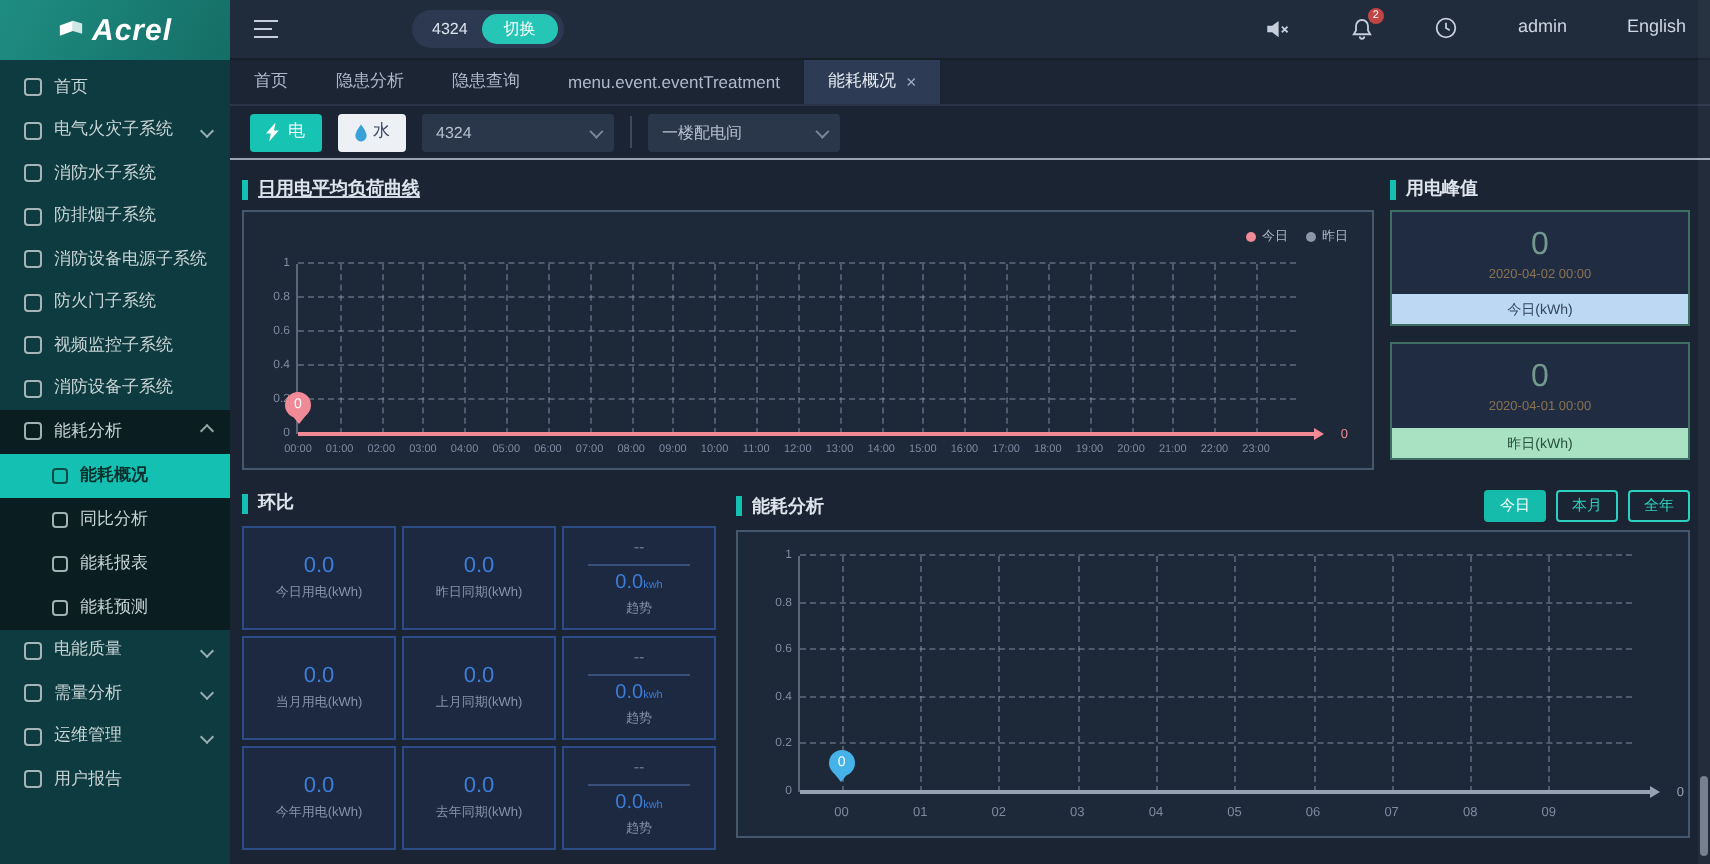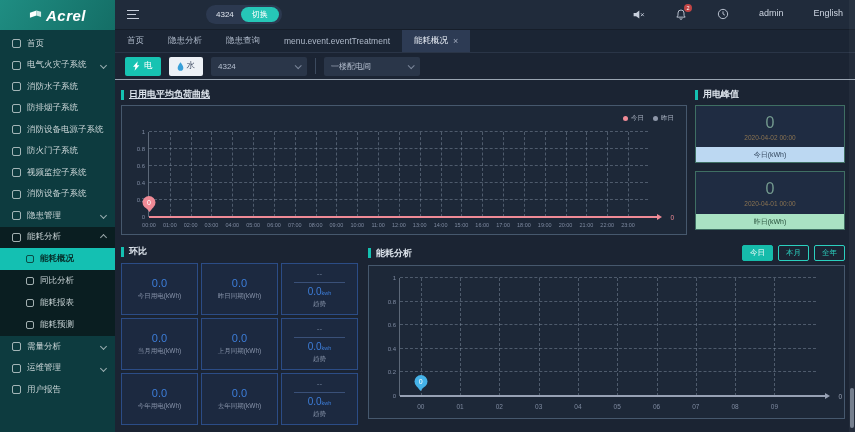--- a/index.html
+++ b/index.html
@@ -155,25 +155,20 @@
         <span class="ic"></span>
         <span class="lbl">防火门子系统</span>
       </div>
       <div class="item">
         <span class="ic"></span>
         <span class="lbl">视频监控子系统</span>
       </div>
       <div class="item">
         <span class="ic"></span>
         <span class="lbl">消防设备子系统</span>
-      </div>
-      <div class="item">
-        <span class="ic"></span>
-        <span class="lbl">隐患管理</span>
-        <i class="chev"></i>
       </div>
 
       <div class="group-open">
         <div class="item">
           <span class="ic"></span>
           <span class="lbl">能耗分析</span>
           <i class="chev up"></i>
         </div>
         <div class="item sub active">
           <span class="ic s"></span>
@@ -186,20 +181,25 @@
         <div class="item sub">
           <span class="ic s"></span>
           <span class="lbl">能耗报表</span>
         </div>
         <div class="item sub">
           <span class="ic s"></span>
           <span class="lbl">能耗预测</span>
         </div>
       </div>
 
+      <div class="item">
+        <span class="ic"></span>
+        <span class="lbl">电能质量</span>
+        <i class="chev"></i>
+      </div>
       <div class="item">
         <span class="ic"></span>
         <span class="lbl">需量分析</span>
         <i class="chev"></i>
       </div>
       <div class="item">
         <span class="ic"></span>
         <span class="lbl">运维管理</span>
         <i class="chev"></i>
       </div>

